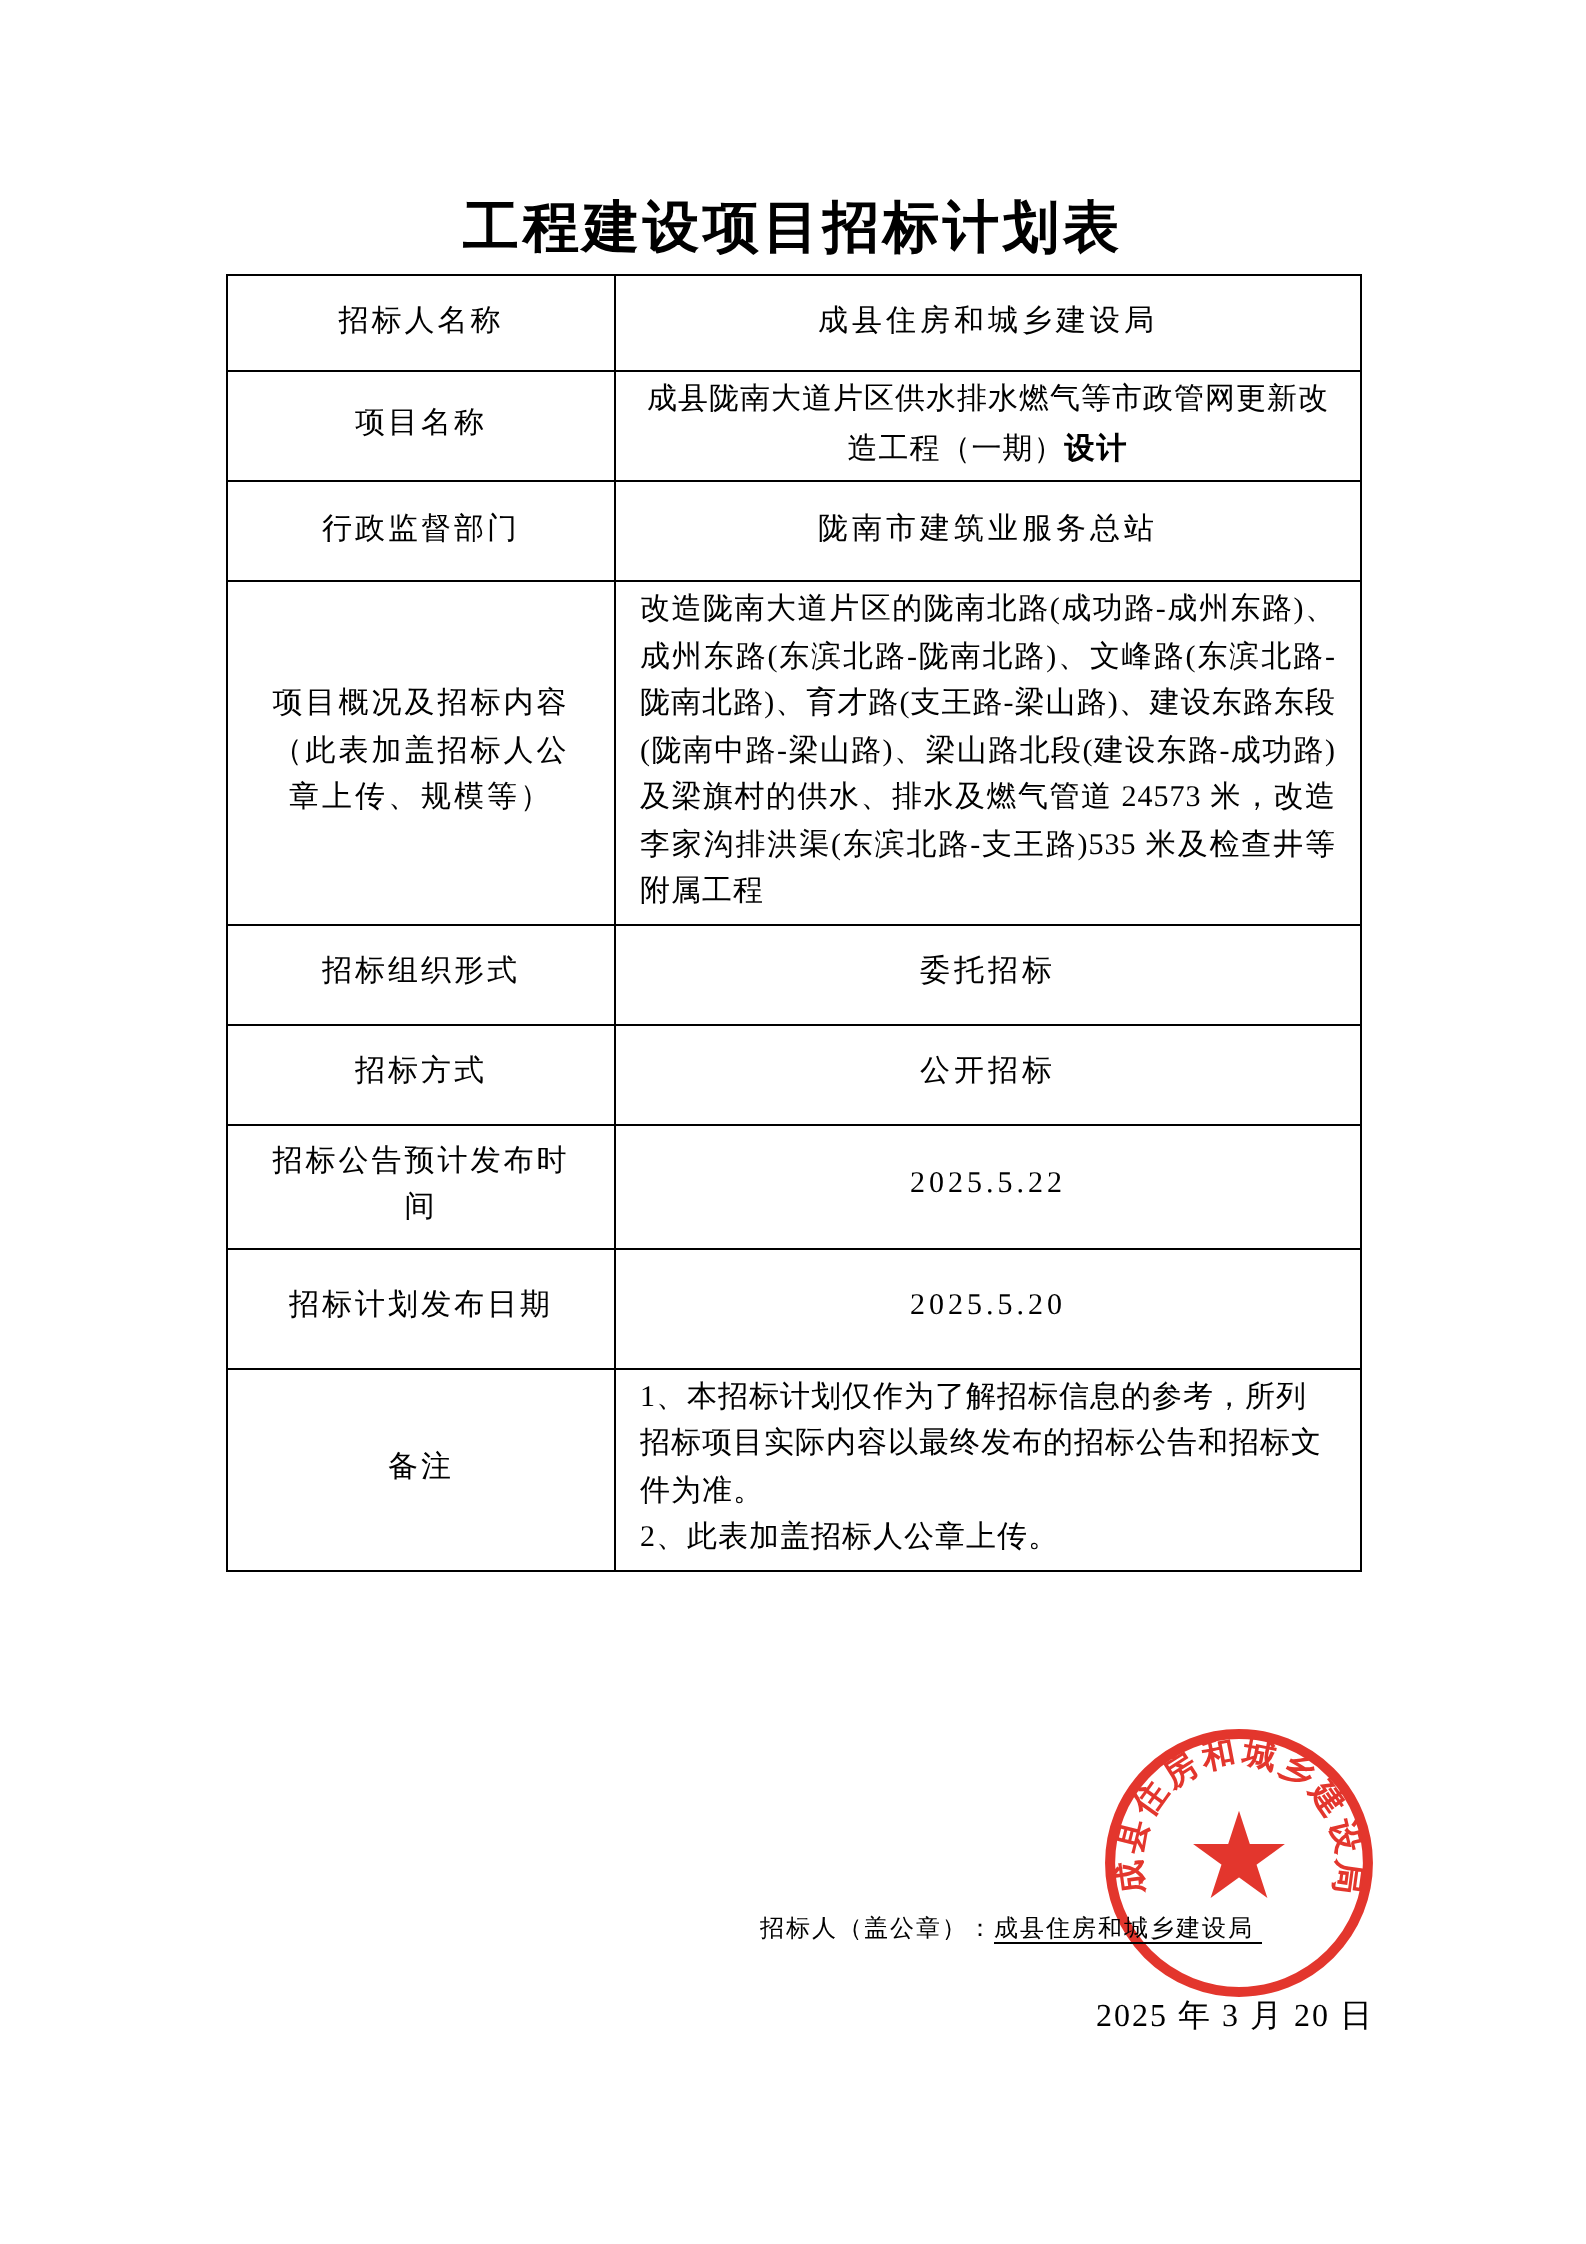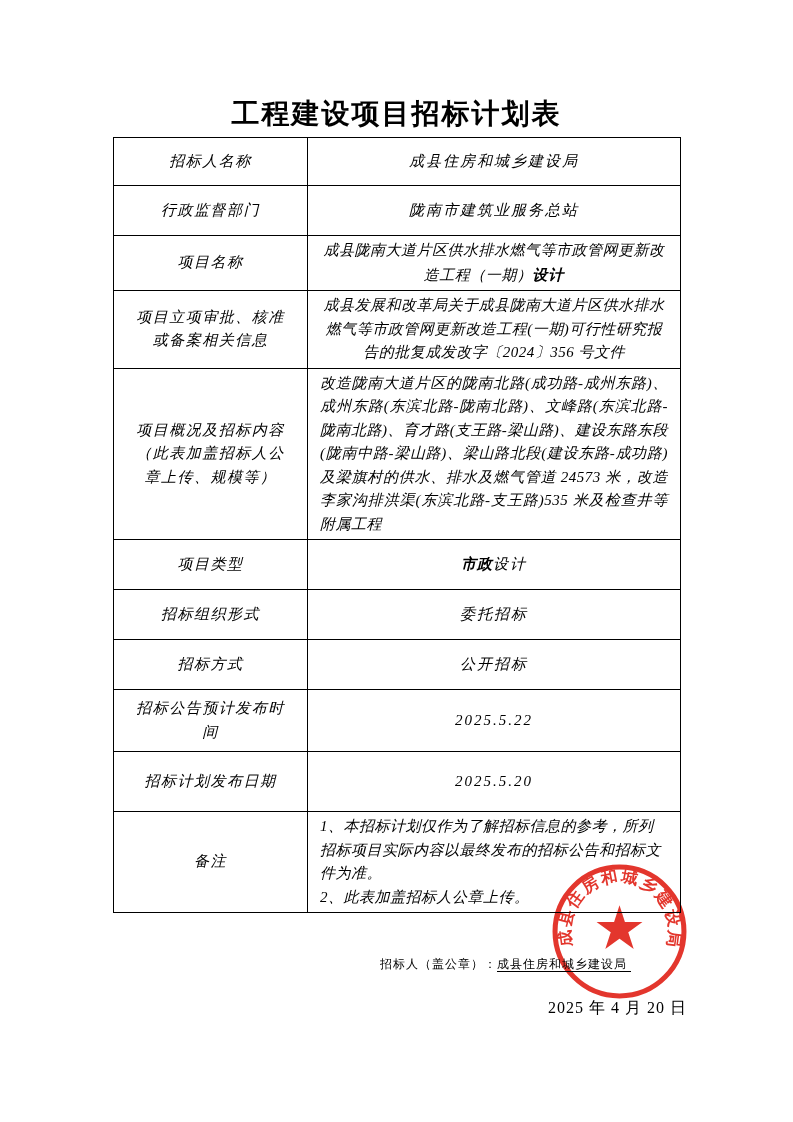--- a/index.html
+++ b/index.html
@@ -18,21 +18,20 @@
     font-family:Liberation Mono, monospace;
     font-weight:bold;
     font-size:28px;
     letter-spacing:2px;
   }
   table.tbl {
     position:absolute; left:113px; top:137px;
     width:568px;
     border-collapse:collapse;
     table-layout:fixed;
-    font-style:italic;
   }
   table.tbl td {
     border:1.5px solid #000;
     vertical-align:middle;
     font-size:15px;
     line-height:23.5px;
   }
   td.lbl {
     width:194px;
     text-align:center;
@@ -80,38 +79,30 @@
 
   <h1 class="title">工程建设项目招标计划表</h1>
 
   <table class="tbl">
     <tbody>
       <tr style="height:48px">
         <td class="lbl">招标人名称</td>
         <td class="val">成县住房和城乡建设局</td>
       </tr>
       <tr style="height:50px">
-        <td class="lbl">行政监督部门</td>
-        <td class="val">陇南市建筑业服务总站</td>
-      </tr>
-      <tr style="height:50px">
         <td class="lbl">项目名称</td>
         <td class="val wrap"><span>成县陇南大道片区供水排水燃气等市政管网更新改造工程（一期）</span><span class="b">设计</span></td>
       </tr>
-      <tr style="height:65px">
-        <td class="lbl">项目立项审批、核准或备案相关信息</td>
-        <td class="val wrap">成县发展和改革局关于成县陇南大道片区供水排水燃气等市政管网更新改造工程(一期)可行性研究报告的批复成发改字〔2024〕356 号文件</td>
+      <tr style="height:50px">
+        <td class="lbl">行政监督部门</td>
+        <td class="val">陇南市建筑业服务总站</td>
       </tr>
       <tr style="height:141px">
         <td class="lbl">项目概况及招标内容（此表加盖招标人公章上传、规模等）</td>
         <td class="val left">改造陇南大道片区的陇南北路(成功路-成州东路)、成州东路(东滨北路-陇南北路)、文峰路(东滨北路-陇南北路)、育才路(支王路-梁山路)、建设东路东段(陇南中路-梁山路)、梁山路北段(建设东路-成功路)及梁旗村的供水、排水及燃气管道 24573 米，改造李家沟排洪渠(东滨北路-支王路)535 米及检查井等附属工程</td>
-      </tr>
-      <tr style="height:50px">
-        <td class="lbl">项目类型</td>
-        <td class="val"><span class="b">市政</span><span>设计</span></td>
       </tr>
       <tr style="height:50px">
         <td class="lbl">招标组织形式</td>
         <td class="val">委托招标</td>
       </tr>
       <tr style="height:50px">
         <td class="lbl">招标方式</td>
         <td class="val">公开招标</td>
       </tr>
       <tr style="height:62px">
@@ -127,21 +118,21 @@
         <td class="val left">
           <div class="note-line">1、本招标计划仅作为了解招标信息的参考，所列招标项目实际内容以最终发布的招标公告和招标文件为准。</div>
           <div class="note-line">2、此表加盖招标人公章上传。</div>
         </td>
       </tr>
     </tbody>
   </table>
 
   <div class="signer"><span>招标人（盖公章）：</span><span class="uname">成县住房和城乡建设局</span></div>
 
-  <div class="date">2025 年 4 月 20 日</div>
+  <div class="date">2025 年 3 月 20 日</div>
 
   <div class="seal">
     <svg viewBox="0 0 140 140" xmlns="http://www.w3.org/2000/svg">
       <circle cx="70" cy="70" r="64" fill="none" stroke="#e1251b" stroke-width="5"></circle>
       <path d="M 70,44 L 84.1,87.4 L 47.2,60.6 L 92.8,60.6 L 55.9,87.4 Z" fill="#e1251b" fill-rule="nonzero"></path>
       <path id="sealArc" d="M 23.2 84.3 A 49 49 0 1 1 116.8 84.3" fill="none"></path>
       <text fill="#e1251b">
         <textPath href="#sealArc" textLength="183" lengthAdjust="spacing">成县住房和城乡建设局</textPath>
       </text>
     </svg>

